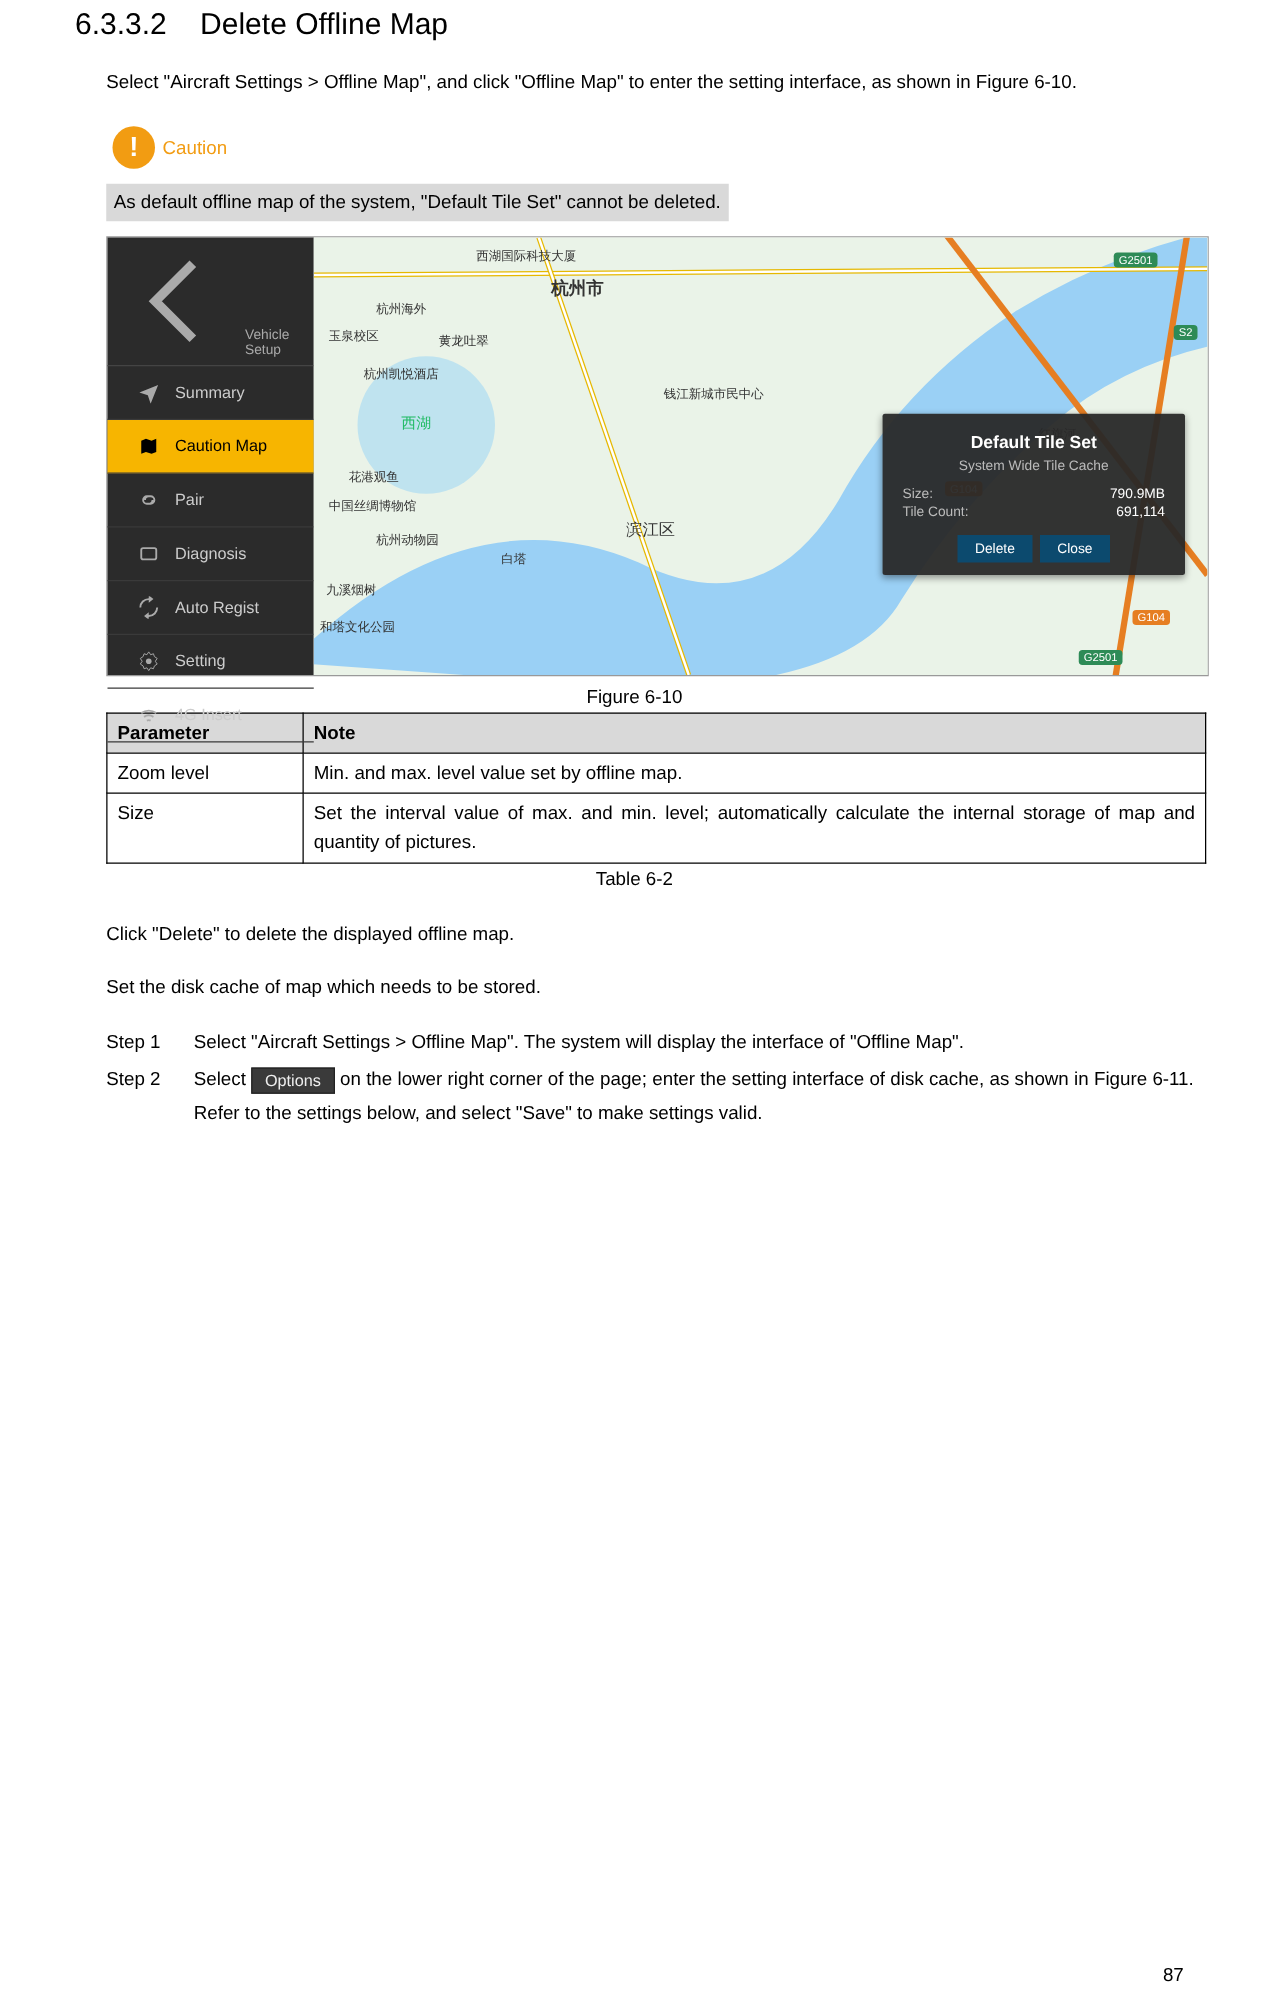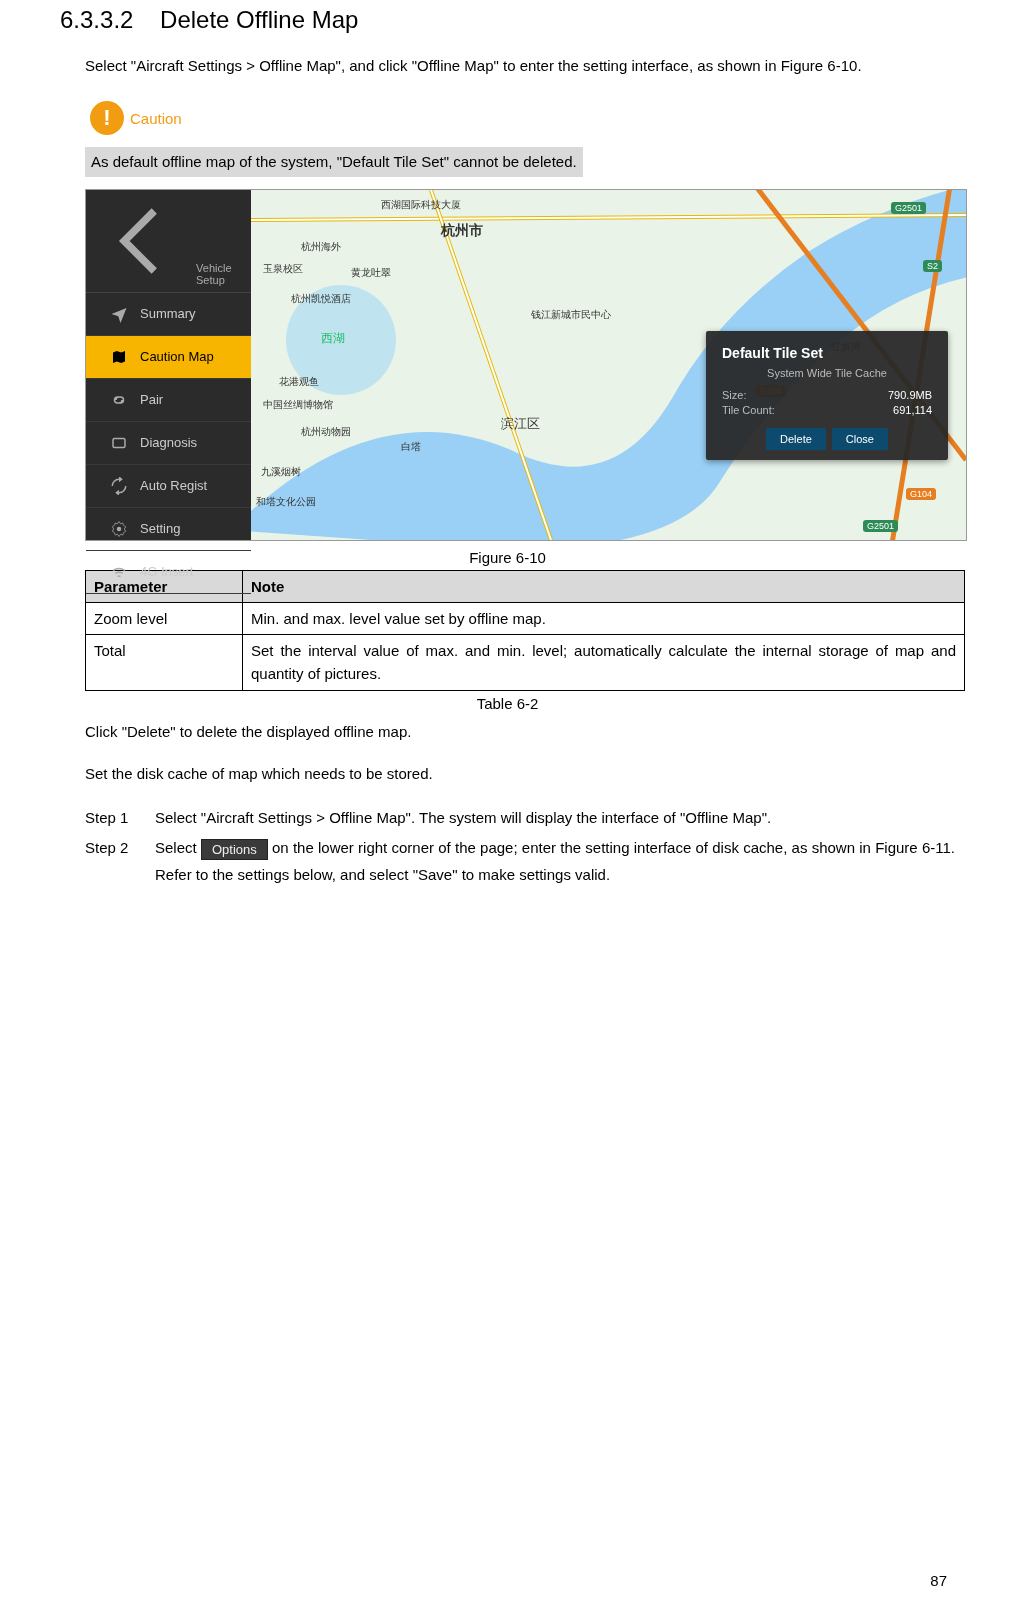--- a/index.html
+++ b/index.html
@@ -23,32 +23,32 @@
 .river{position:absolute;inset:0}
 .river path{fill:#9ad0f5}
 .road{position:absolute;inset:0}
 .road line{stroke:#e6b800;stroke-width:4}
 .road .thin{stroke:#fff;stroke-width:2}
 .road .hwy{stroke:#e67e22;stroke-width:5}
 .lbl{position:absolute;font-size:10px;color:#333;white-space:nowrap}
 .rbadge{position:absolute;background:#e67e22;color:#fff;font-size:9px;padding:1px 4px;border-radius:3px}
 .rbadge.g{background:#2e8b57}
 .popup{position:absolute;right:18px;bottom:80px;width:210px;background:rgba(40,40,40,.95);color:#eee;padding:14px 16px 10px;font-size:12px;border-radius:2px;box-shadow:0 2px 6px rgba(0,0,0,.4)}
-.popup h4{margin:0 0 6px;font-size:14px;text-align:left;color:#fff}
+.popup h4{margin:0 0 6px;font-size:14px;text-align:center;color:#fff}
 .popup .sub{text-align:center;color:#bbb;font-size:11px;margin-bottom:10px}
 .popup .row{display:flex;justify-content:space-between;margin:3px 0;font-size:11px;color:#bbb}
 .popup .row b{color:#fff;font-weight:normal}
 .popup .btns{display:flex;gap:6px;margin-top:12px;justify-content:center}
 .popup .btns span{background:#0c4a6e;color:#fff;padding:5px 14px;font-size:11px;cursor:default}
 .fig-caption{text-align:center;margin:8px 0 4px}
 table.param{width:880px;margin:0 0 0 25px;border-collapse:collapse;font-size:15px}
 table.param th,table.param td{border:1px solid #000;padding:4px 8px;text-align:left;vertical-align:top;line-height:1.55}
 table.param th{background:#d9d9d9;font-weight:bold}
 table.param td:nth-child(2){text-align:justify}
-.tbl-caption{text-align:center;margin:4px 0 8px}
+.tbl-caption{text-align:center;margin:4px 0 24px}
 .h2b{font-size:24px;margin:34px 0 20px}
 .steps{margin-left:25px;line-height:1.75;text-align:justify}
 .step-row{display:flex;margin-bottom:4px}
 .step-lbl{flex:0 0 70px;white-space:nowrap}
 .step-txt{flex:1}
 .opt-btn{display:inline-block;background:#3a3a3a;color:#eee;font-size:13px;padding:3px 10px;border:1px solid #222;vertical-align:middle;line-height:1}
 .pn{position:absolute;bottom:28px;right:68px;font-size:15px}
 </style>
 </head>
 <body>
@@ -145,21 +145,21 @@
         <span class="lbl" style="top:208px;left:12px">中国丝绸博物馆</span>
         <span class="lbl" style="top:235px;left:50px">杭州动物园</span>
         <span class="lbl" style="top:275px;left:10px">九溪烟树</span>
         <span class="lbl" style="top:305px;left:5px">和塔文化公园</span>
         <span class="lbl" style="top:225px;left:250px;font-size:13px">滨江区</span>
         <span class="lbl" style="top:250px;left:150px">白塔</span>
         <span class="lbl" style="top:150px;left:580px">红旗河</span>
         <span class="lbl" style="top:140px;left:70px;font-size:12px;color:#2b6">西湖</span>
         <span class="rbadge g" style="top:12px;right:40px">G2501</span>
         <span class="rbadge g" style="bottom:8px;right:68px">G2501</span>
-        <span class="rbadge g" style="top:70px;right:24px">S2</span>
+        <span class="rbadge g" style="top:70px;right:8px">S2</span>
         <span class="rbadge" style="top:195px;right:180px">G104</span>
         <span class="rbadge" style="bottom:40px;right:30px">G104</span>
 
         <div class="popup">
           <h4>Default Tile Set</h4>
           <div class="sub">System Wide Tile Cache</div>
           <div class="row">
               <span>Size:</span>
               <b>790.9MB</b>
             </div>
@@ -181,21 +181,21 @@
     <tbody>
         <tr>
       <th style="width:140px">Parameter</th>
       <th>Note</th>
     </tr>
     <tr>
       <td>Zoom level</td>
       <td>Min. and max. level value set by offline map.</td>
     </tr>
     <tr>
-      <td>Total</td>
+      <td>Size</td>
       <td>Set the interval value of max. and min. level; automatically calculate the internal storage of map and quantity of pictures.</td>
     </tr>
   </tbody>
     </table>
   <div class="tbl-caption">Table 6-2</div>
 
   <div class="body">
     <p class="p">Click "Delete" to delete the displayed offline map.</p>
   </div>
 

